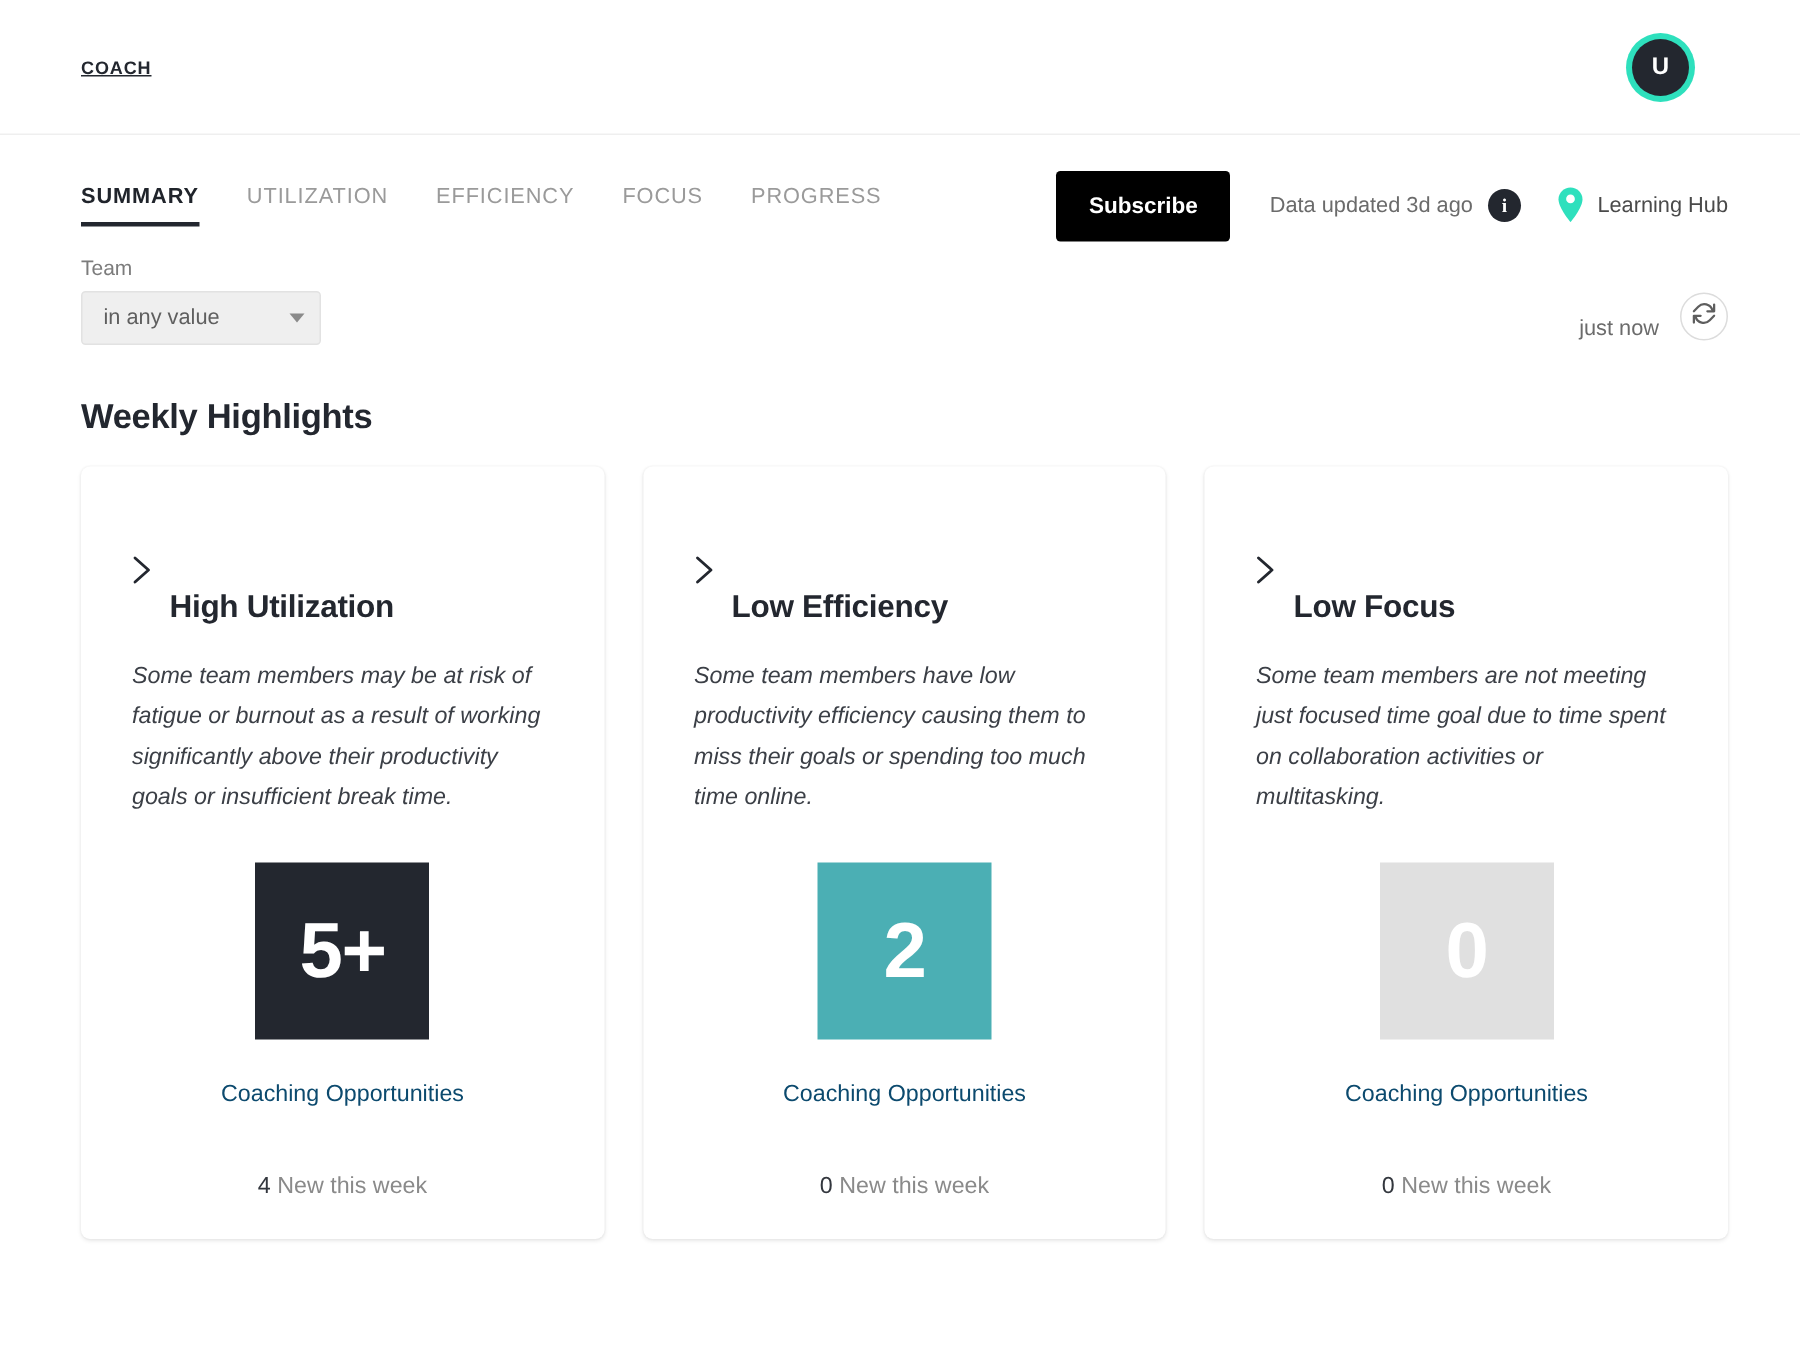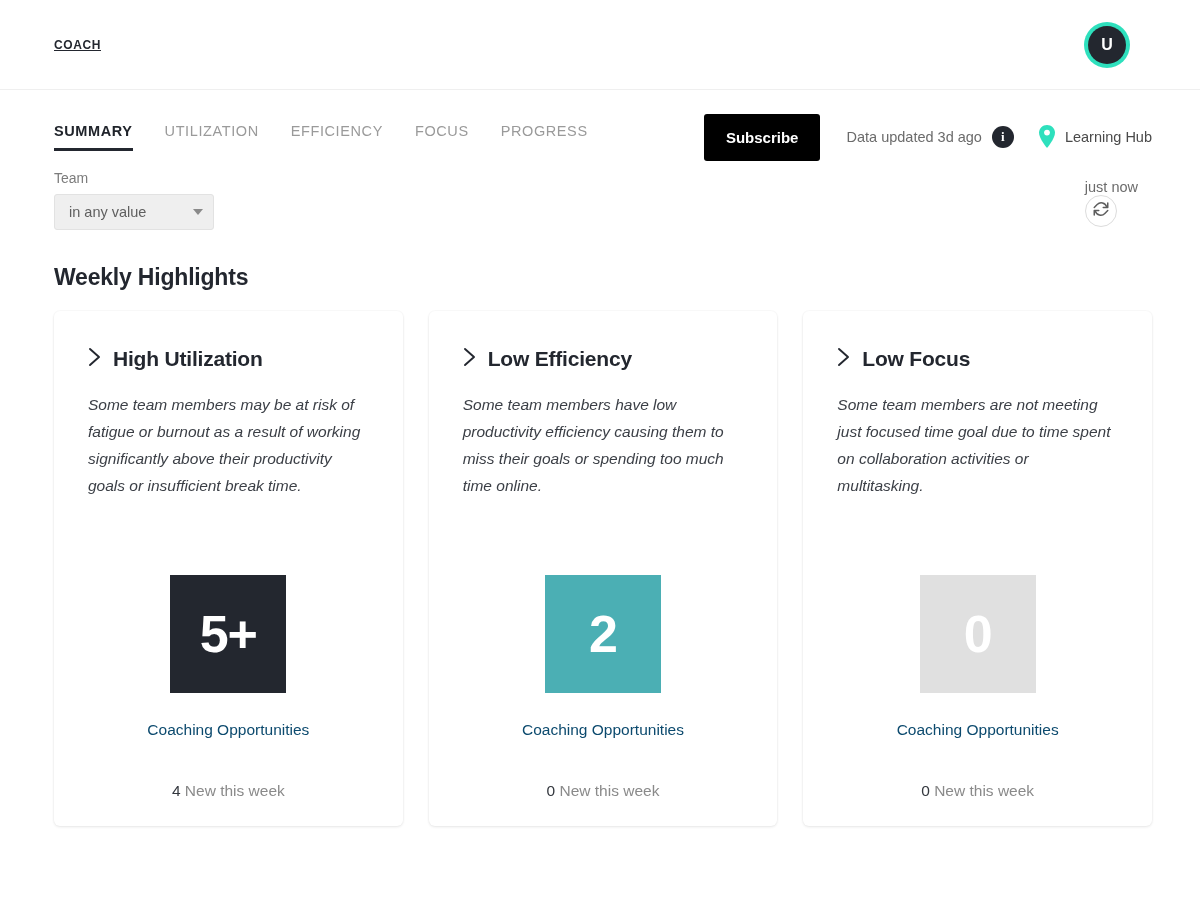--- a/index.html
+++ b/index.html
@@ -94,21 +94,21 @@
     padding: 0 10px 0 14px;
     cursor: pointer;
   }
   .select-value { font-size: 14.5px; color: #5f5f5f; flex: 1; }
   .caret {
     width: 0; height: 0;
     border-left: 5px solid transparent;
     border-right: 5px solid transparent;
     border-top: 6px solid #8a8a8a;
   }
-  .refresh-area { margin-left: auto; display: flex; align-items: flex-start; padding-bottom: 3px; flex-direction: column;}
+  .refresh-area { margin-left: auto; display: flex; align-items: flex-end; padding-bottom: 3px;}
   .justnow { font-size: 14.5px; color: #6b6b6b; margin-right: 14px; }
   .refresh-btn {
     width: 32px; height: 32px; border-radius: 50%;
     border: 1px solid #dcdcdc; background: #fff;
     display: flex; align-items: center; justify-content: center;
     cursor: pointer;
   }
 
   
   .section-title {
@@ -131,20 +131,21 @@
     display: flex; flex-direction: column;
   }
   .card-head {
     display: flex; align-items: center; gap: 12px;
     cursor: pointer;
   }
   .chev { flex: 0 0 auto; }
   .card-title {
     font-size: 21px; font-weight: bold; color: #23272f;
     letter-spacing: -0.2px;
+    margin-top: 46px;
   }
   .card-desc {
     margin-top: 20px;
     font-size: 15.5px; line-height: 27px; color: #3b3f46;
     max-width: 290px;
     font-style: italic;
   }
   .tile-wrap {
     margin-top: auto;
     display: flex; flex-direction: column; align-items: center;

